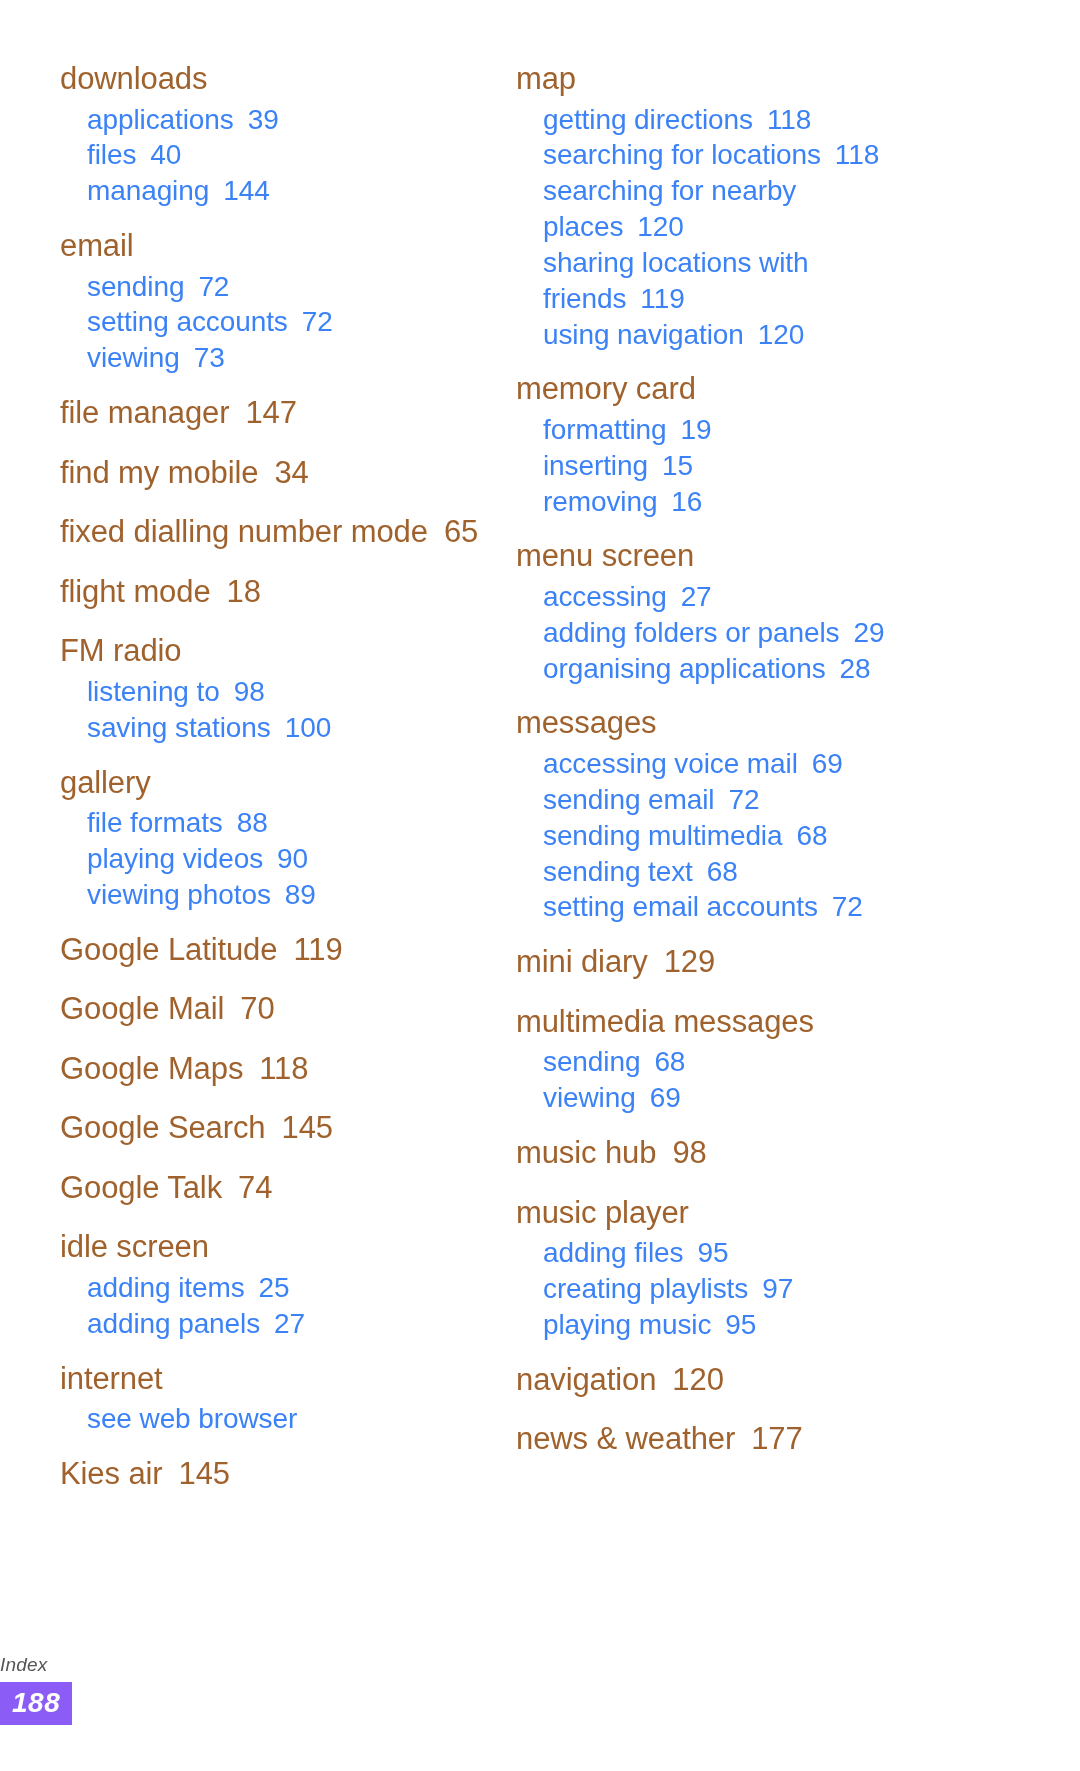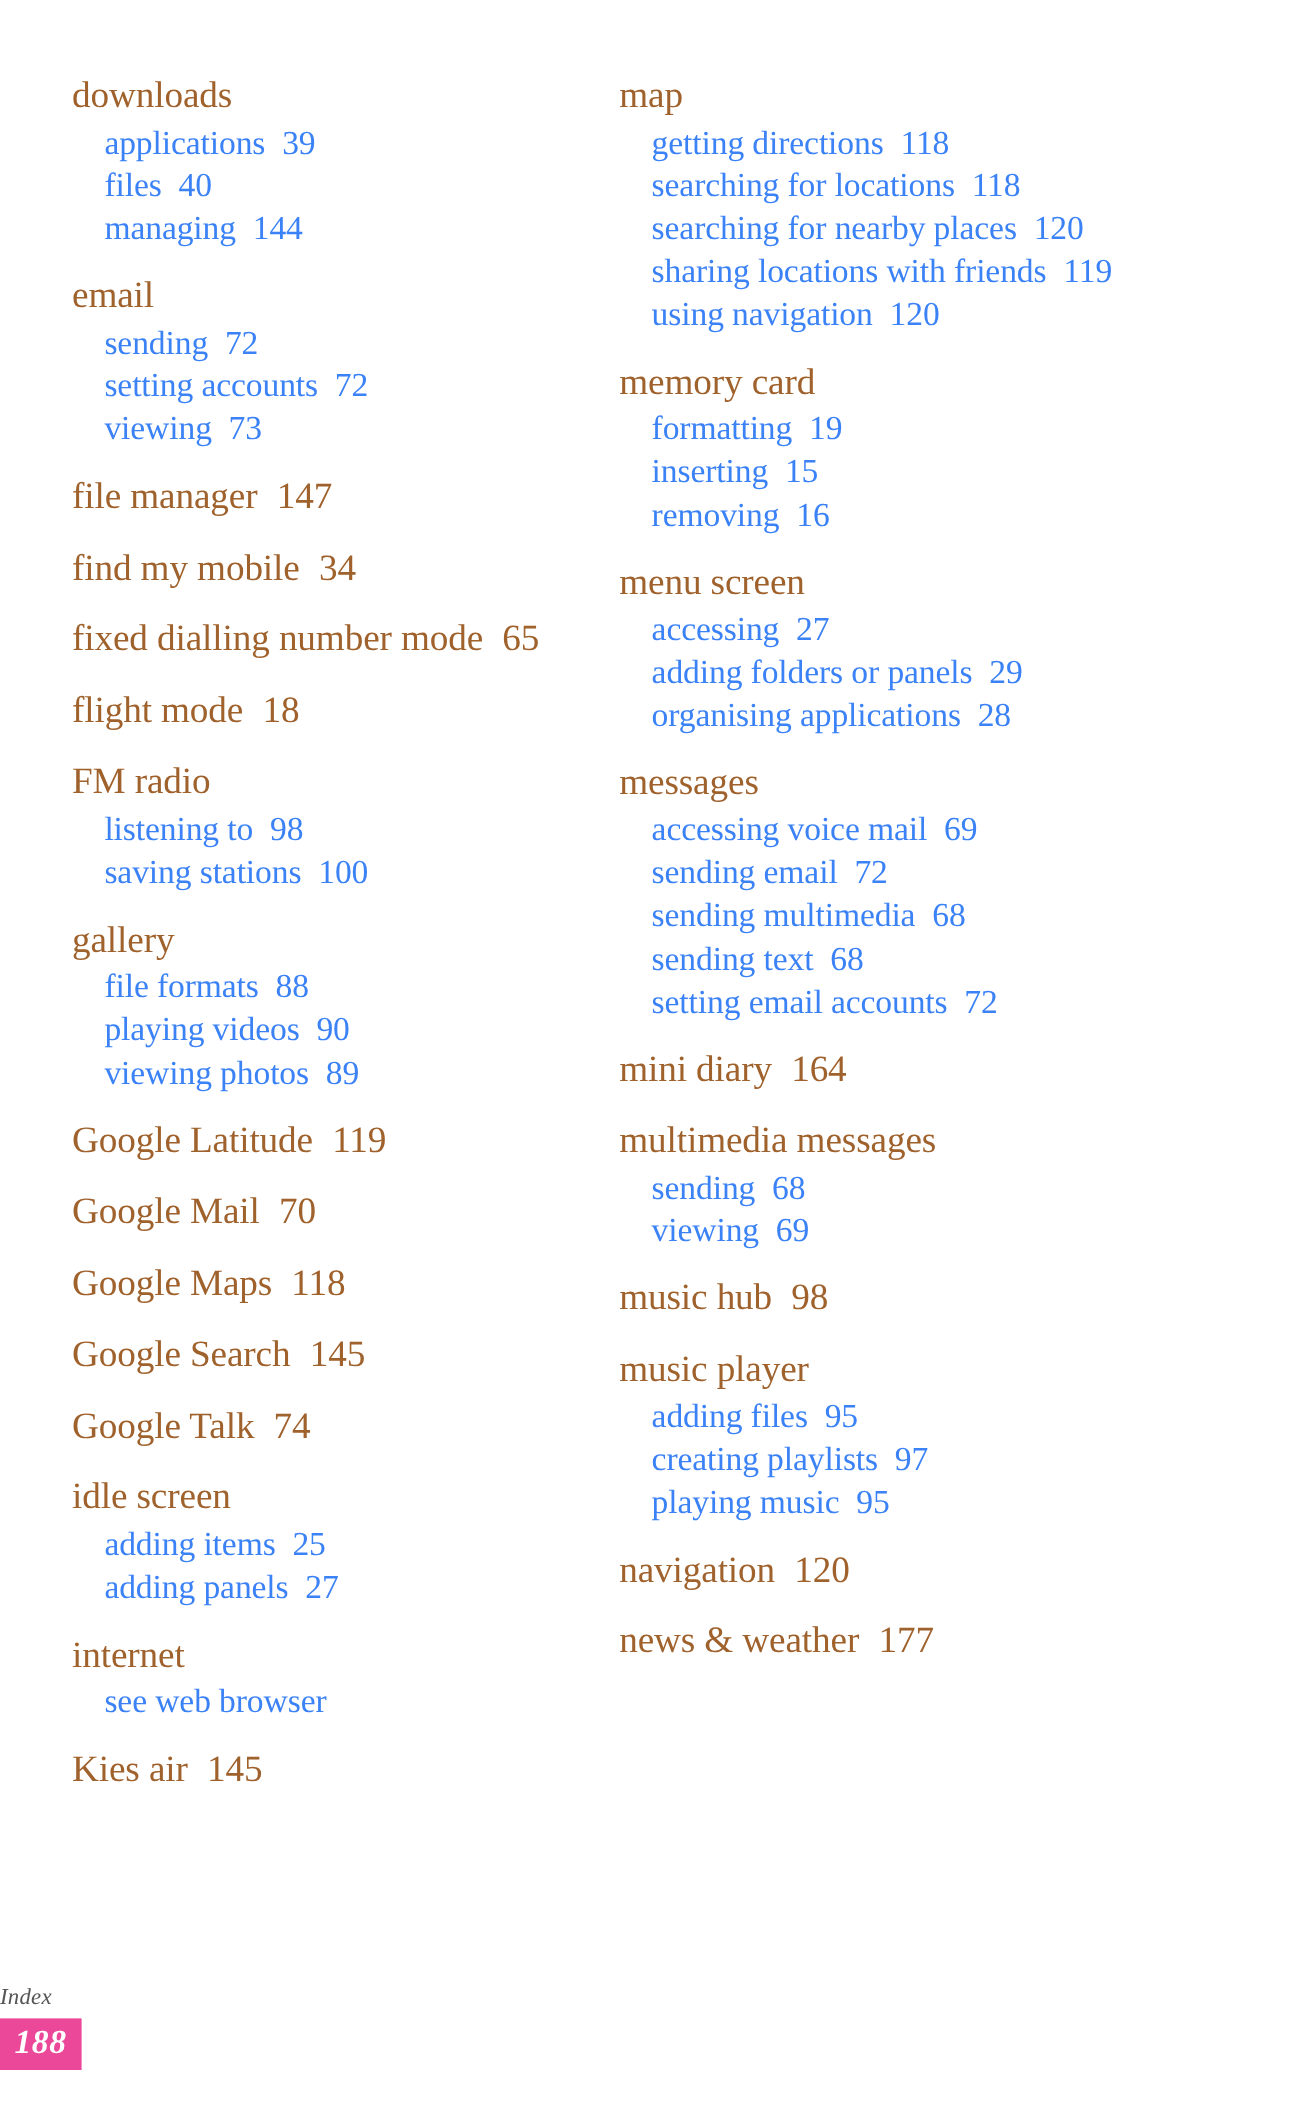--- a/index.html
+++ b/index.html
@@ -17,21 +17,20 @@
   }
 
   .page {
     position: absolute;
     left: 0;
     top: 0;
     width: 1080px;
     height: 1771px;
     box-sizing: border-box;
     padding: 56px 60px 0 60px;
-    font-family: Liberation Serif, serif;
   }
 
   .index-columns {
     display: flex;
     flex-direction: row;
     align-items: flex-start;
     gap: 20px;
   }
 
   .column {
@@ -106,21 +105,21 @@
     display: block;
     font-style: italic;
     font-size: 19px;
     color: #555555;
     letter-spacing: 0.2px;
     margin-bottom: 6px;
   }
 
   .footer-pageno {
     display: inline-block;
-    background: #ec4899;
+    background: #8b5cf6;
     color: #ffffff;
     font-style: italic;
     font-weight: bold;
     font-size: 28px;
     line-height: 1;
     padding: 7px 12px 8px 12px;
     letter-spacing: 0.5px;
   }
 </style>
 </head>
@@ -236,21 +235,21 @@
           <div class="group-heading"><span class="term">messages</span></div>
           <ul class="entries">
             <li class="entry"><span class="term">accessing voice mail</span><span class="pg">69</span></li>
             <li class="entry"><span class="term">sending email</span><span class="pg">72</span></li>
             <li class="entry"><span class="term">sending multimedia</span><span class="pg">68</span></li>
             <li class="entry"><span class="term">sending text</span><span class="pg">68</span></li>
             <li class="entry"><span class="term">setting email accounts</span><span class="pg">72</span></li>
           </ul>
         </div>
         <div class="group">
-          <div class="group-heading"><span class="term">mini diary</span><span class="pg">164</span></div>
+          <div class="group-heading"><span class="term">mini diary</span><span class="pg">129</span></div>
         </div>
         <div class="group">
           <div class="group-heading"><span class="term">multimedia messages</span></div>
           <ul class="entries">
             <li class="entry"><span class="term">sending</span><span class="pg">68</span></li>
             <li class="entry"><span class="term">viewing</span><span class="pg">69</span></li>
           </ul>
         </div>
         <div class="group">
           <div class="group-heading"><span class="term">music hub</span><span class="pg">98</span></div>

